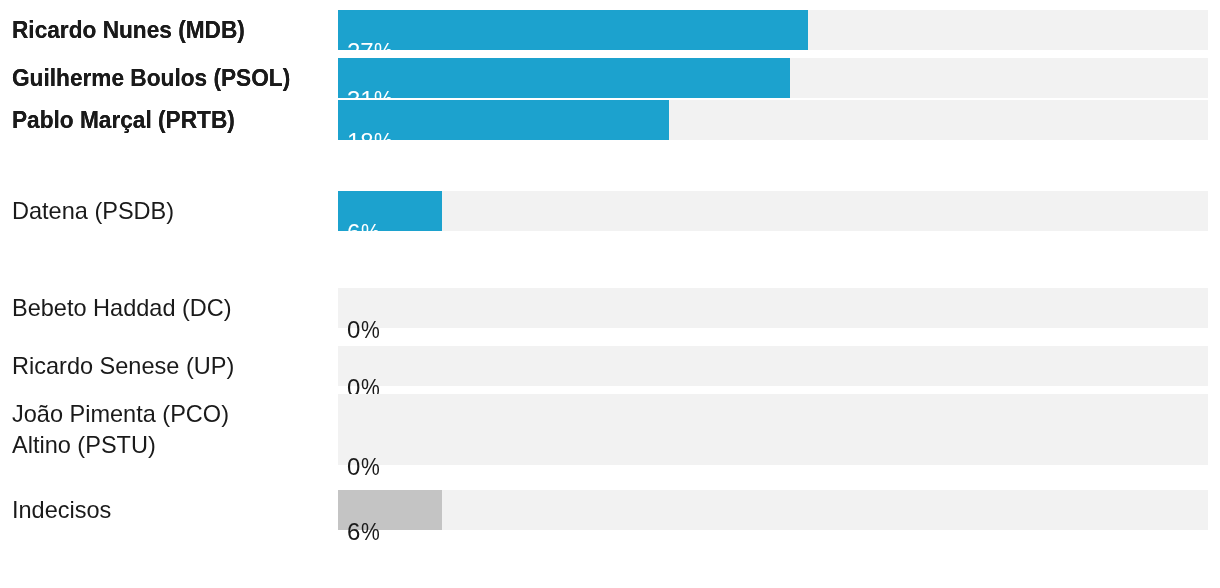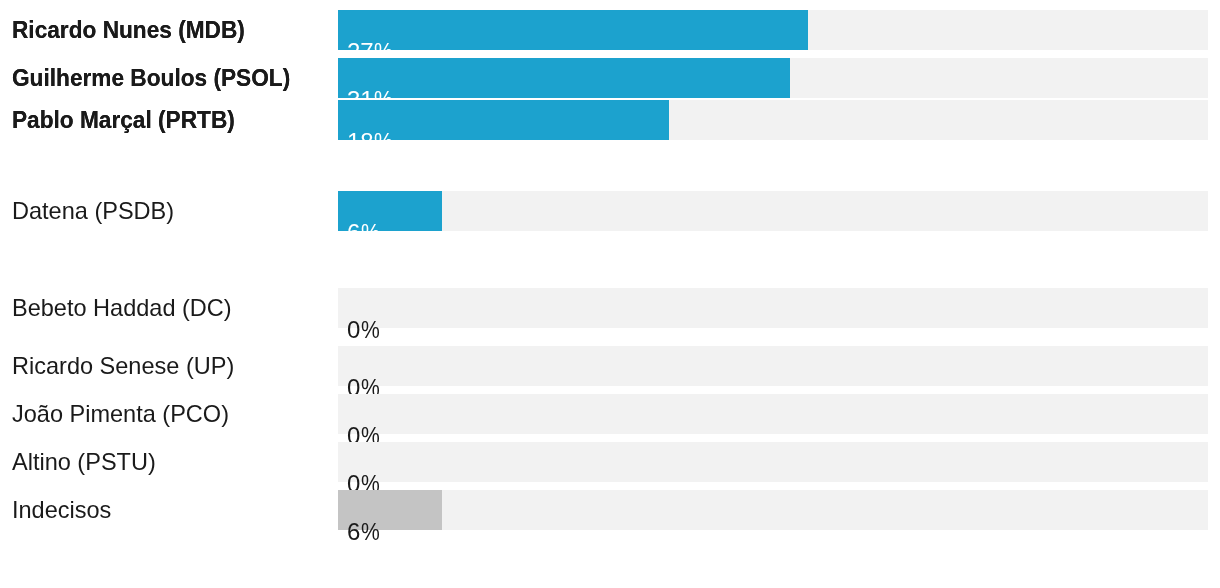--- a/index.html
+++ b/index.html
@@ -69,21 +69,21 @@
     <div class="track">
       <div class="val val-dark"><span>0</span><span class="pct">%</span></div>
     </div>
   </div>
   <div class="row" style="top:393.9px">
     <div class="label">João Pimenta (PCO)</div>
     <div class="track">
       <div class="val val-dark"><span>0</span><span class="pct">%</span></div>
     </div>
   </div>
-  <div class="row" style="top:442px">
+  <div class="row" style="top:425px">
     <div class="label">Altino (PSTU)</div>
     <div class="track">
       <div class="val val-dark"><span>0</span><span class="pct">%</span></div>
     </div>
   </div>
   <div class="row" style="top:489.9px">
     <div class="label">Indecisos</div>
     <div class="track">
       <div class="bar bar-other" style="width: 104.4px;"></div>
       <div class="val val-dark"><span>6</span><span class="pct">%</span></div>

